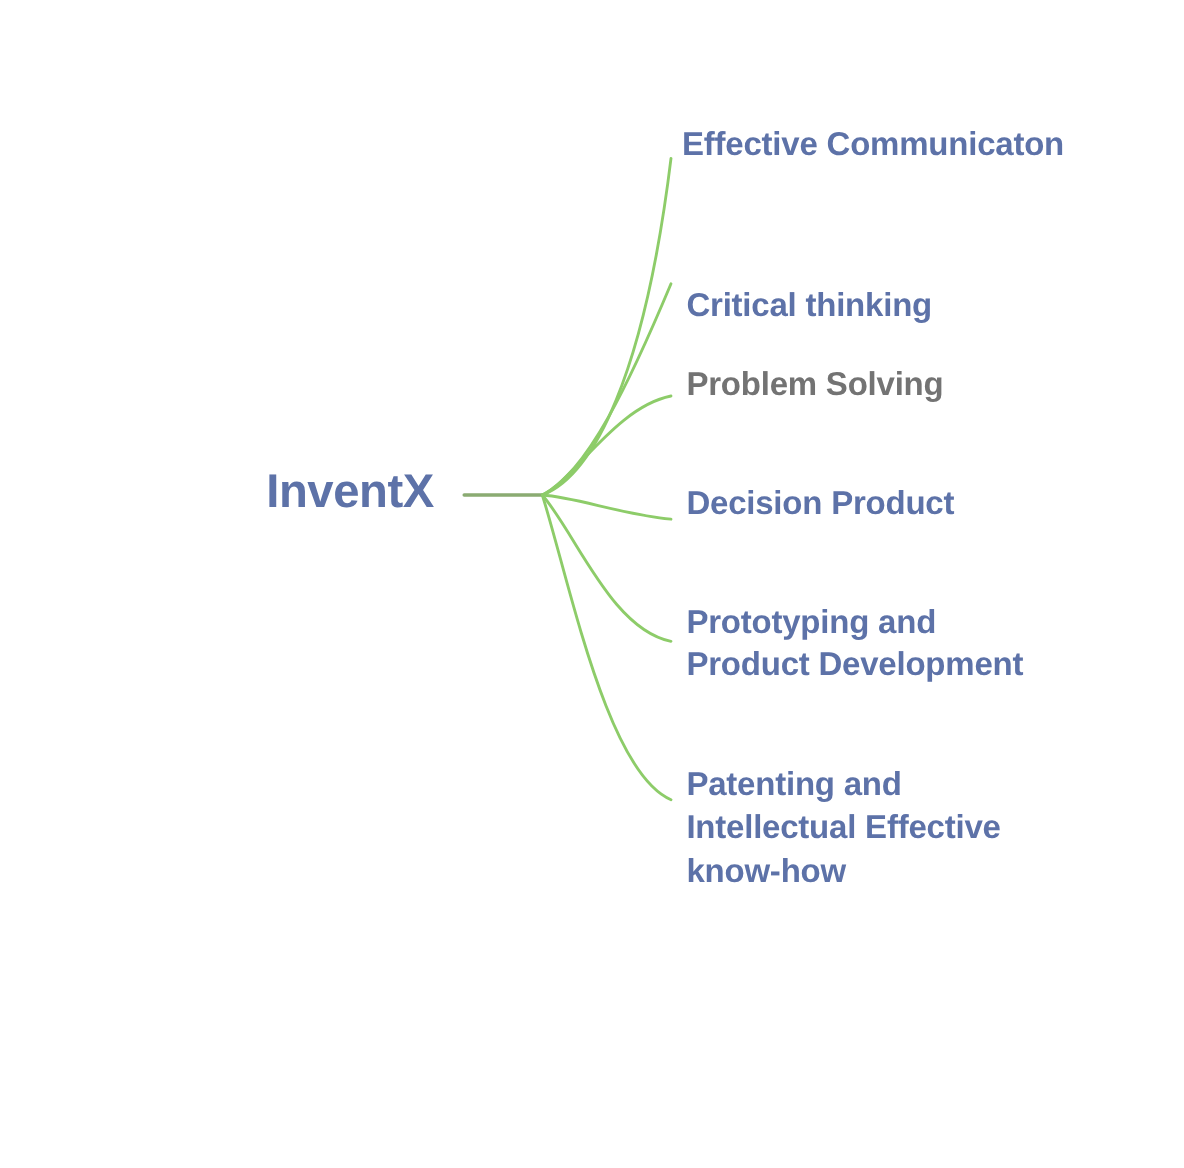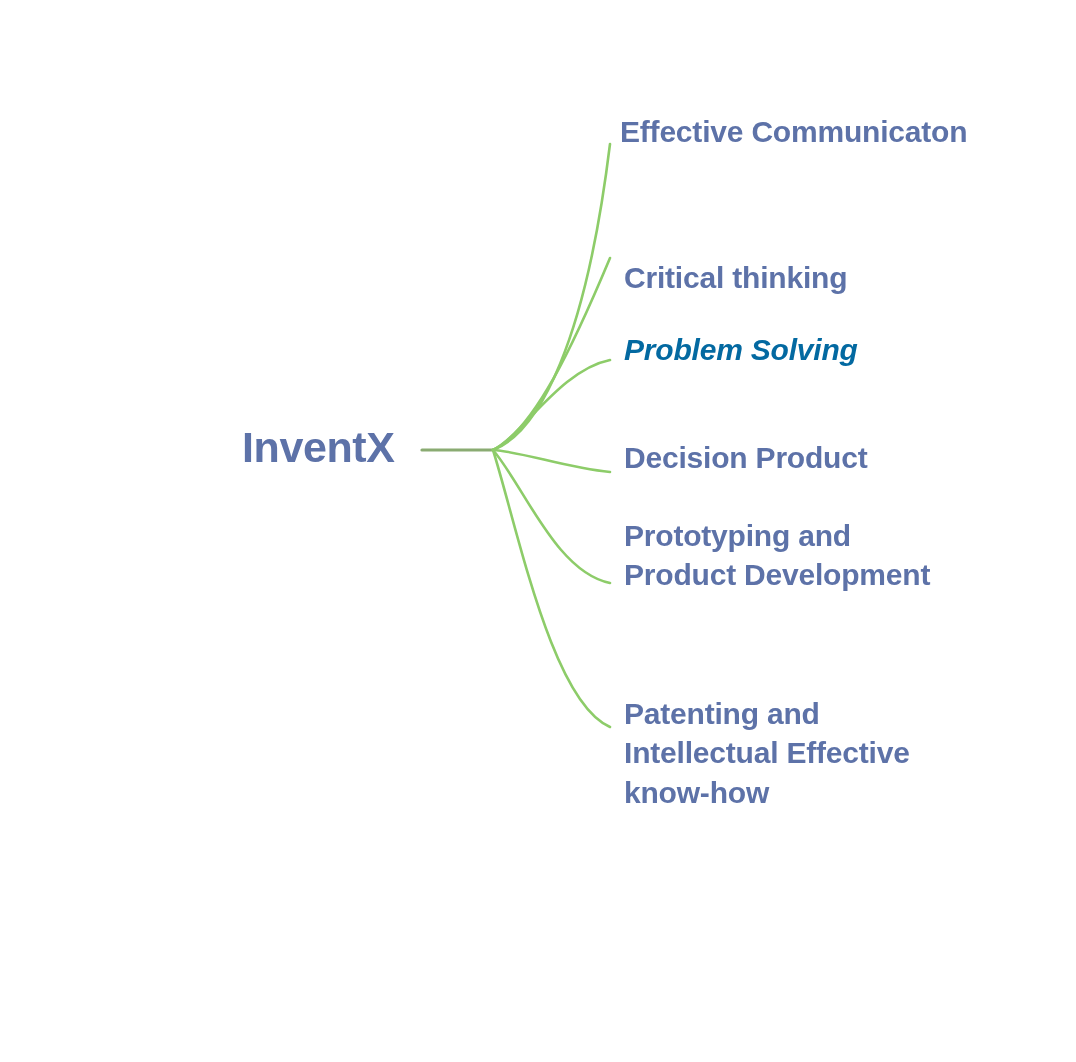--- a/index.html
+++ b/index.html
@@ -65,22 +65,22 @@
         <path d="M493,450 C524,486 556,572 610,583" fill="none" stroke="#8dcc69" stroke-width="2.6" stroke-linecap="round"></path>
         <path d="M493,450 C518,530 552,702 610,727" fill="none" stroke="#8dcc69" stroke-width="2.6" stroke-linecap="round"></path>
       </g>
   </svg>
 
   <div class="root-node" style="left: 242px; top: 424px; color: rgb(93, 114, 168);">InventX</div>
 
   <div id="labels">
       <div class="branch-label" style="left: 620px; top: 112px; color: rgb(93, 114, 168);">Effective Communicaton</div>
       <div class="branch-label" style="left: 624px; top: 221px; color: rgb(93, 114, 168); margin-top: 37px;">Critical thinking</div>
-      <div class="branch-label" style="left: 624px; top: 330px; color: #0369a1; font-style: italic;">Problem Solving</div>
+      <div class="branch-label" style="left: 624px; top: 330px; color: #737373;">Problem Solving</div>
       <div class="branch-label" style="left: 624px; top: 438px; color: rgb(93, 114, 168);">Decision Product</div>
-      <div class="branch-label" style="left: 624px; top: 516px; color: rgb(93, 114, 168);">Prototyping and
+      <div class="branch-label" style="left: 624px; top: 546px; color: rgb(93, 114, 168);">Prototyping and
 Product Development</div>
       <div class="branch-label" style="left: 624px; top: 694px; color: rgb(93, 114, 168);">Patenting and
 Intellectual Effective
 know-how</div>
     </div>
 
 </div>
 
 </body></html>

